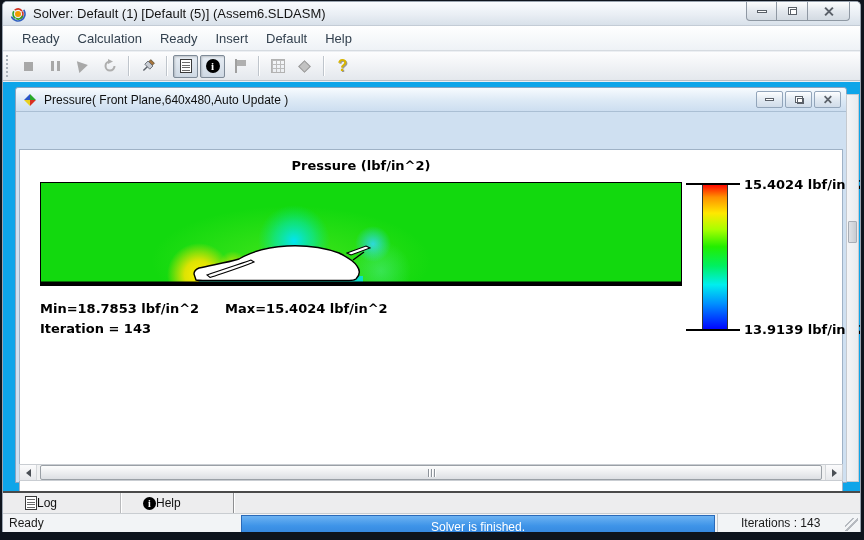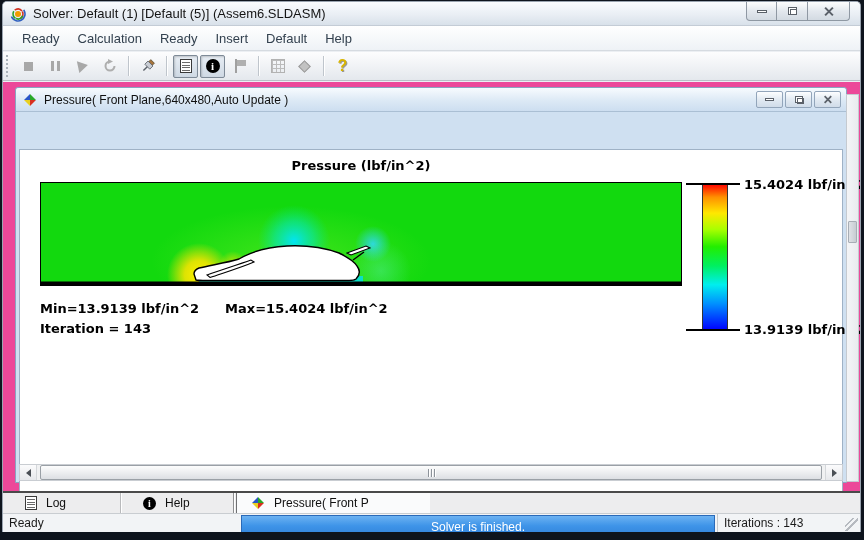--- a/index.html
+++ b/index.html
@@ -54,21 +54,21 @@
   .ic-flag::after { content:""; position:absolute; left:3px; top:1px; width:9px; height:6px; background:#b0b0b0; }
   .ic-mesh { width:14px; height:14px; border:1px solid #b2b2b2;
     background-image:linear-gradient(#bcbcbc 1px, transparent 1px),linear-gradient(90deg,#bcbcbc 1px, transparent 1px);
     background-size:4px 4px; }
   .ic-goals { width:9px; height:9px; background:#c2c2c2; border:1px solid #9a9a9a; transform:rotate(45deg); }
   .ic-help { font-size:16px; font-weight:bold; color:#d8b400; text-shadow:1px 1px 0 #9a9a9a; line-height:1; }
   .doc-icon { width:12px; height:14px; background:#fff; border:1px solid #3a3a3a; padding:2px 1px; display:flex; flex-direction:column; gap:2px; }
   .doc-icon i { height:1px; background:#6a6a6a; display:block; }
 
   
-  .mdi { position:absolute; left:0; top:80px; width:100%; height:409px; background:#ec4899; }
+  .mdi { position:absolute; left:0; top:80px; width:100%; height:409px; background:#0ea5e9; }
   .mdi-vscroll { position:absolute; right:1px; top:12px; width:13px; height:388px;
     background:linear-gradient(90deg,#f4f5f7,#e9ebee); border:1px solid #c5cad0; }
   .mdi-vthumb { position:absolute; left:1px; top:126px; width:9px; height:22px;
     background:linear-gradient(90deg,#dfe2e6,#c7ccd2); border:1px solid #a7adb5; border-radius:1px; }
 
   
   .child { position:absolute; left:12px; top:5px; width:832px; height:396px;
     background:#cfe0f1; border:1px solid #8aa4c0; border-radius:3px 3px 0 0; }
   .child-titlebar { position:relative; height:24px;
     background:linear-gradient(180deg,#f7fbfe,#dce9f5 55%,#cddef0); border-bottom:1px solid #aabfd4; border-radius:3px 3px 0 0; }
@@ -109,35 +109,35 @@
   .hs-arrow.right { right:0; border-left:1px solid #d4d7da; }
   .tri-left { width:0; height:0; border-right:5px solid #4a4f55; border-top:4px solid transparent; border-bottom:4px solid transparent; }
   .tri-right { width:0; height:0; border-left:5px solid #4a4f55; border-top:4px solid transparent; border-bottom:4px solid transparent; }
   .hs-thumb { position:absolute; left:20px; right:20px; top:0; height:15px; border:1px solid #9aa0a6; border-radius:2px;
     background:linear-gradient(180deg,#fdfdfd,#dcdfe3); display:flex; align-items:center; justify-content:center; gap:2px; }
   .hs-thumb i { width:1px; height:8px; background:#8d939a; box-shadow:1px 0 0 #fff; }
 
   
   .tabbar { position:absolute; left:0; top:489px; width:100%; height:22px; background:#ededee;
     border-top:2px solid #4a4a4a; display:flex; }
-  .tab { height:100%; display:flex; align-items:center; gap:9px; font-size:12px; color:#101010; padding-left:22px; }
+  .tab { height:100%; display:flex; align-items:center; font-size:12px; color:#101010; padding-left:22px; }
   .tab-log { width:118px; border-right:1px solid #b9babc; box-shadow:1px 0 0 #fff; }
   .tab-info { width:113px; border-right:1px solid #8e8f91; box-shadow:1px 0 0 #fff; }
   .tab-pressure { width:194px; margin-left:2px; border-left:1px solid #6f7072; background:#fafbfc; padding-left:14px; overflow:hidden; white-space:nowrap; }
   .tab .ic-info { width:13px; height:13px; font-size:10px; }
 
   
   .statusbar { position:absolute; left:0; top:511px; width:100%; height:20px; background:#f2f4f6; border-top:1px solid #c9cdd1; }
   .status-ready { position:absolute; left:6px; top:0; line-height:19px; font-size:12px; color:#1a1a1a; }
   .progress { position:absolute; left:238px; top:1px; width:474px; height:24px;
     background:linear-gradient(180deg,#6cb2f2 0%,#3e94e8 45%,#2f7fd8 100%); border:1px solid #2a6ab8;
     display:flex; align-items:center; justify-content:center; }
   .progress-text { font-size:12px; color:#ffffff; }
   .status-iter { position:absolute; left:714px; top:0; width:136px; line-height:19px; font-size:12px; color:#1a1a1a;
-    border-left:1px solid #c4c8cc; padding-left:6px; }
+    border-left:1px solid #c4c8cc; padding-left:23px; }
   .resize-grip { position:absolute; right:2px; bottom:2px; width:13px; height:13px;
     background-image:linear-gradient(135deg, transparent 0 5px, #b6bac0 5px 7px, transparent 7px 9px, #b6bac0 9px 11px, transparent 11px); }
 </style>
 </head>
 <body>
 
 <div class="app-window">
 
   <div class="titlebar">
     <svg class="app-icon" viewBox="0 0 16 16">
@@ -300,21 +300,21 @@
           </svg>
         </div>
 
         <div class="colorbar"></div>
         <div class="cb-tick top"></div>
         <div class="cb-tick bottom"></div>
         <div class="cb-label max">15.4024 lbf/in^2</div>
         <div class="cb-label min">13.9139 lbf/in^2</div>
 
         <div class="minmax-line">
-          <span>Min=13.9139 lbf/in^2</span><span class="gap"></span><span>Max=15.4024 lbf/in^2</span>
+          <span>Min=18.7853 lbf/in^2</span><span class="gap"></span><span>Max=15.4024 lbf/in^2</span>
         </div>
         <div class="iteration-line">Iteration = 143</div>
       </div>
 
       <div class="child-hscroll">
         <div class="hs-arrow left">
             <span class="tri-left"></span>
           </div>
         <div class="hs-thumb">
             <i></i>
@@ -339,29 +339,20 @@
           <i></i>
           <i></i>
           <i></i>
         </span>
       <span>Log</span>
     </div>
     <div class="tab tab-info">
       <span class="ic-info">i</span>
       <span>Help</span>
     </div>
-    <div class="tab tab-pressure">
-      <svg width="14" height="14" viewBox="0 0 14 14">
-        <polygon points="7,1 13,7 7,7" fill="#28a828"></polygon>
-        <polygon points="7,1 1,7 7,7" fill="#2855c8"></polygon>
-        <polygon points="13,7 7,13 7,7" fill="#d83020"></polygon>
-        <polygon points="1,7 7,13 7,7" fill="#e8d020"></polygon>
-      </svg>
-      <span>Pressure( Front P</span>
-    </div>
   </div>
 
   <div class="statusbar">
     <span class="status-ready">Ready</span>
     <div class="progress">
       <span class="progress-text">Solver is finished.</span>
     </div>
     <div class="status-iter">Iterations : 143</div>
     <div class="resize-grip"></div>
   </div>

